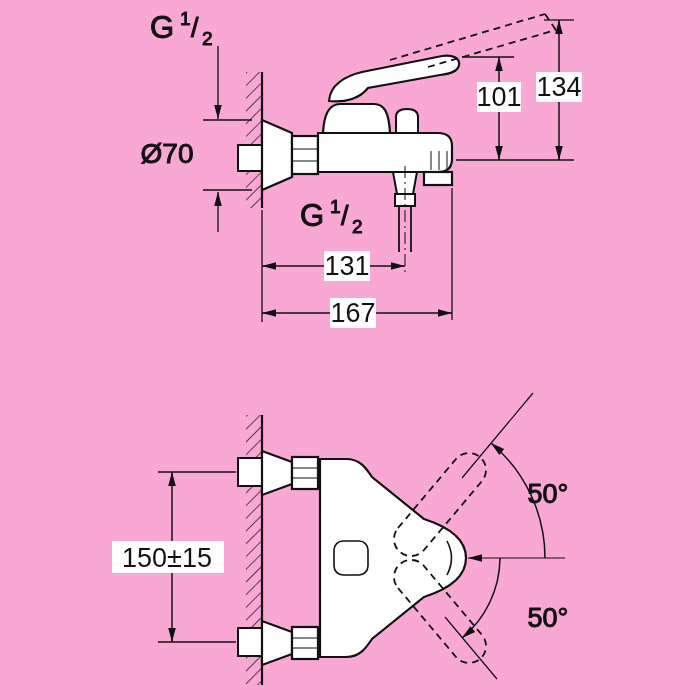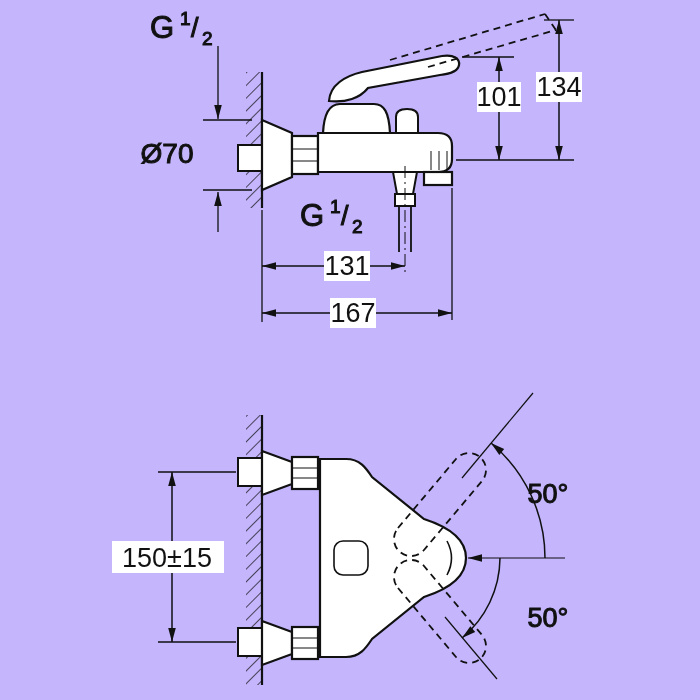--- a/index.html
+++ b/index.html
@@ -1,16 +1,16 @@
 <!DOCTYPE html>
 <html><head>
 <meta charset="utf-8">
 <style>
   html,body{margin:0;padding:0;background:#ffffff;}
-  .canvas{position:relative;width:700px;height:700px;background:#c4b5fd;overflow:hidden;}
+  .canvas{position:relative;width:700px;height:700px;background:#f9a8d4;overflow:hidden;}
   svg{display:block;}
   .dim{font-family:"Liberation Sans","DejaVu Sans",sans-serif;fill:#111111;}
 </style>
 </head>
 <body>
 
 <div class="canvas">
 <svg width="700" height="700" viewBox="0 0 700 700">
   <defs>
     <marker id="arr" viewBox="0 0 16 12" markerWidth="16" markerHeight="12" refX="15" refY="6" orient="auto-start-reverse" markerUnits="userSpaceOnUse">

